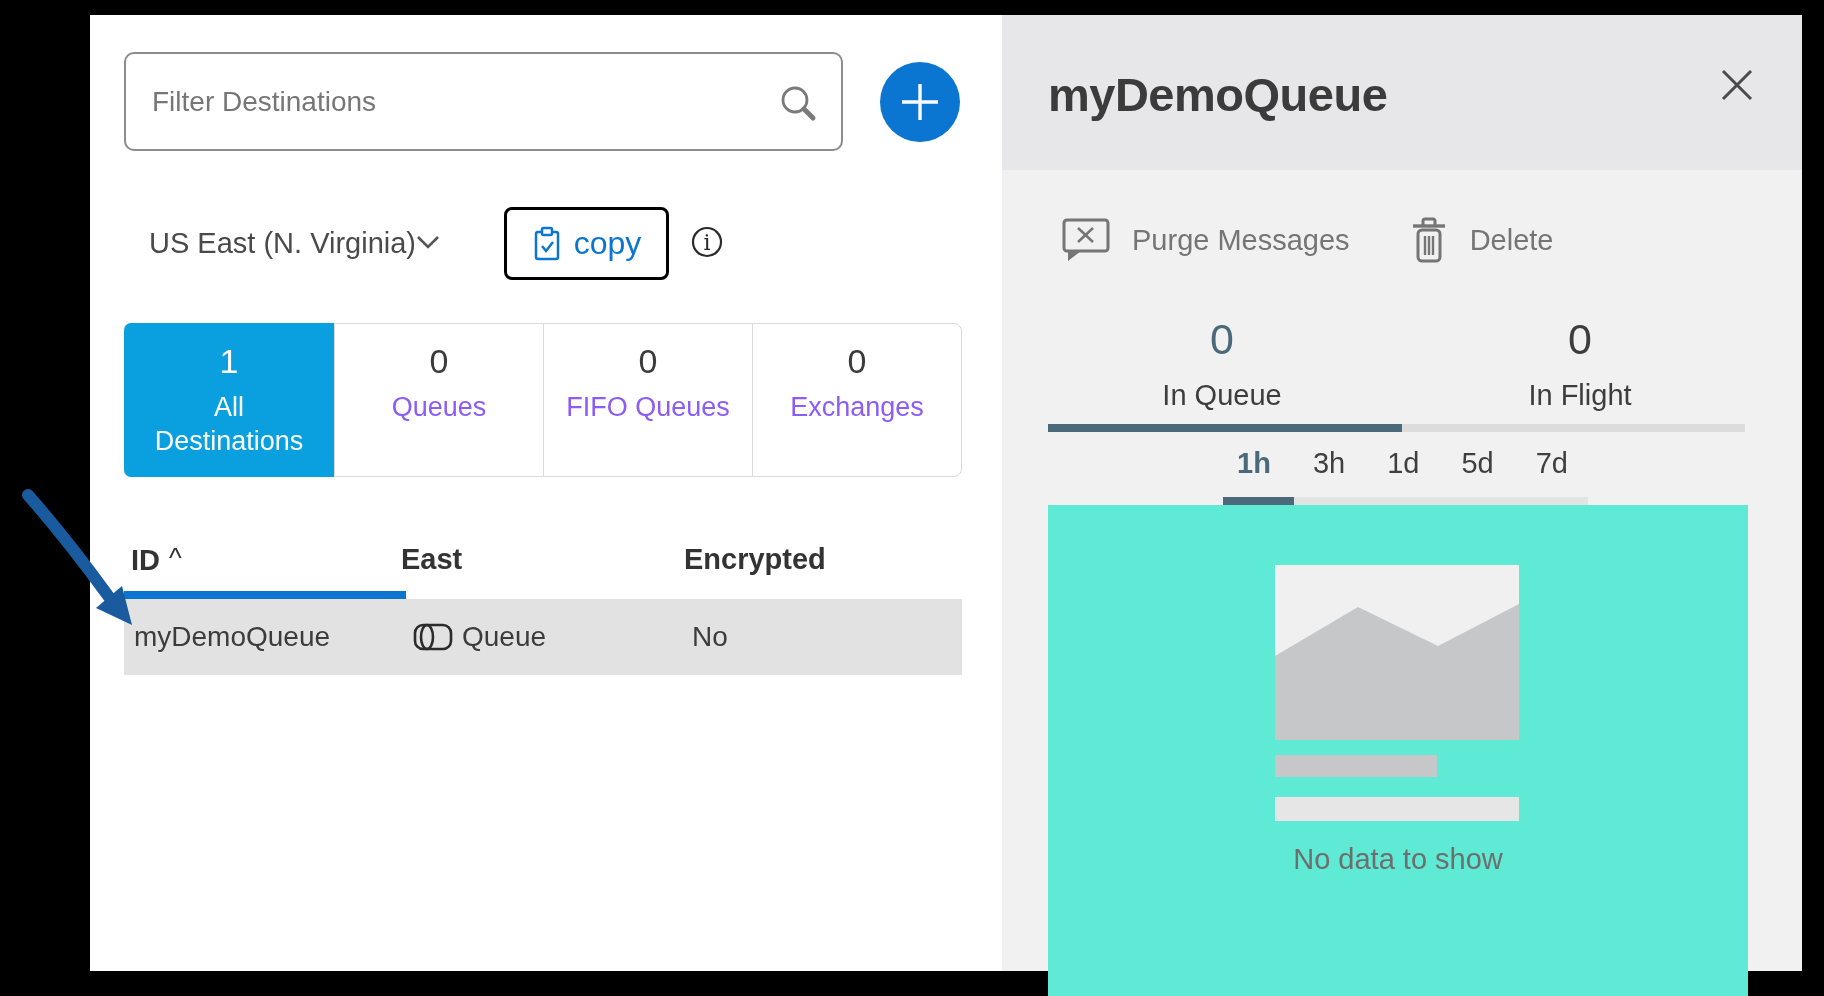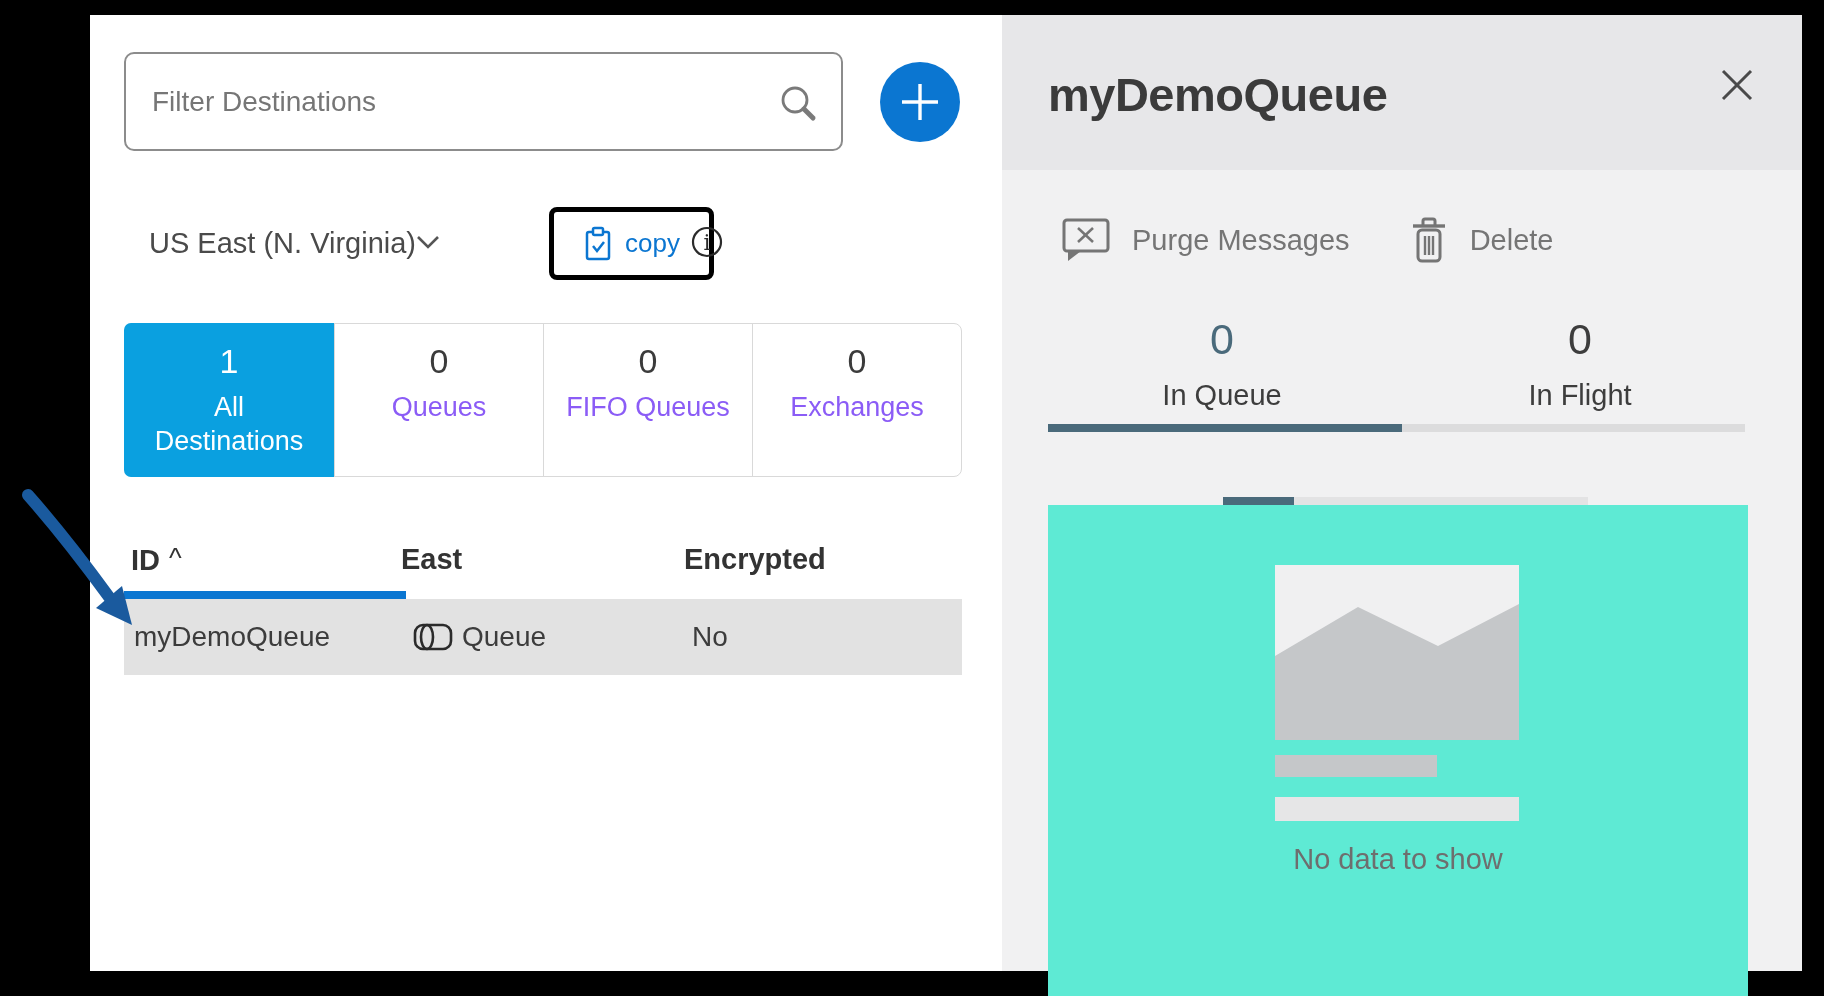--- a/index.html
+++ b/index.html
@@ -8,21 +8,21 @@
   .content { position:absolute; left:90px; top:15px; width:1712px; height:956px; }
 
   
   .left-panel { position:absolute; left:0; top:0; width:912px; height:956px; background:#fff;padding-left:42px; }
   .filter-box { position:absolute; left:34px; top:37px; width:719px; height:99px; border:2px solid #8c8c8c; border-radius:10px; background:#fff; }
   .filter-box input { width:100%; height:100%; border:none; outline:none; background:transparent; font-family:"Liberation Sans",sans-serif; font-size:28px; color:#3c3c3c; padding:0 70px 0 26px; }
   .filter-box input::placeholder { color:#767676; }
   .search-ic { position:absolute; right:20px; top:28px; width:44px; height:44px; }
   .add-btn { position:absolute; left:790px; top:47px; width:80px; height:80px; border-radius:50%; background:#0b76d1; display:flex; align-items:center; justify-content:center; cursor:pointer; }
   .region { position:absolute; left:59px; top:205px; height:46px; display:flex; align-items:center; font-size:29px; color:#4a4a4a; cursor:pointer; }
-  .copy-btn { position:absolute; left:414px; top:192px; width:165px; height:73px; border:5px solid #000000; border-radius:8px; background:#fff; display:flex; align-items:center; justify-content:center; gap:12px; font-size:26px; color:#0b76d1; cursor:pointer;margin-left:45px; }
+  .copy-btn { position:absolute; left:414px; top:192px; width:165px; height:73px; border:3px solid #000000; border-radius:8px; background:#fff; display:flex; align-items:center; justify-content:center; gap:12px; font-size:32px; color:#0b76d1; cursor:pointer; }
   .info-ic { position:absolute; left:599px; top:209px; width:36px; height:36px; cursor:pointer; }
 
   .cards { position:absolute; left:34px; top:308px; width:838px; height:154px; border:1px solid #d9d9d9; border-radius:8px; background:#fff; display:grid; grid-template-columns:repeat(4,1fr); }
   .card { border-left:1px solid #d9d9d9; text-align:center; padding-top:16px; cursor:pointer; }
   .card:first-child { border-left:none; }
   .card.active { background:#0aa0e0; border-radius:7px 0 0 7px; margin:-1px 0 -1px -1px; padding-top:17px; }
   .card .num { font-size:34px; line-height:42px; color:#3b3b3b; }
   .card .lbl { font-size:27px; line-height:34px; color:#8b5cf6; margin-top:8px; }
   .card.active .num, .card.active .lbl { color:#fff; }
   .card.active .lbl { width:170px; margin-left:auto; margin-right:auto; }
@@ -193,20 +193,27 @@
         <div class="slbl">In Queue</div>
       </div>
       <div class="stat-col stat-2">
         <div class="val">0</div>
         <div class="slbl">In Flight</div>
       </div>
       <div class="stat-divider">
           <div class="seg"></div>
         </div>
 
+      <div class="time-tabs">
+        <span class="ttab active">1h</span>
+        <span class="ttab">3h</span>
+        <span class="ttab">1d</span>
+        <span class="ttab">5d</span>
+        <span class="ttab">7d</span>
+      </div>
       <div class="tab-underline">
           <div class="seg"></div>
         </div>
 
       <div class="chart-card">
         <div class="ph-img">
           <svg width="244" height="175" viewBox="0 0 244 175">
             <polygon points="0,91 83,42 163,81 244,39 244,175 0,175" fill="#c5c7c9"></polygon>
           </svg>
         </div>

